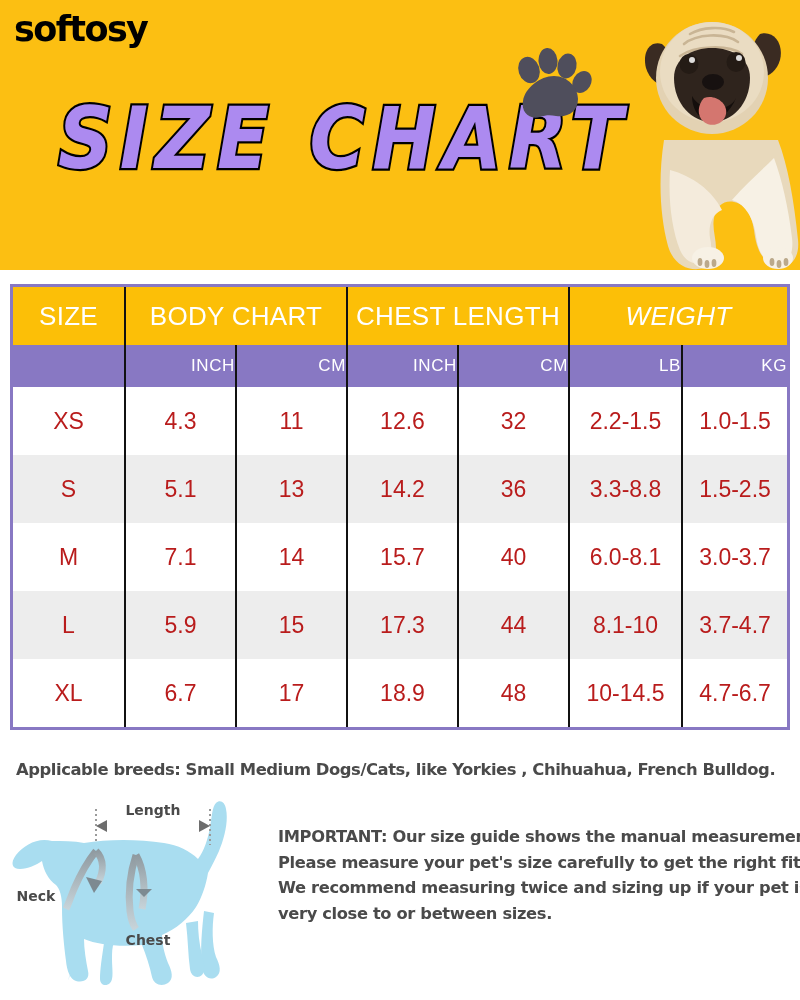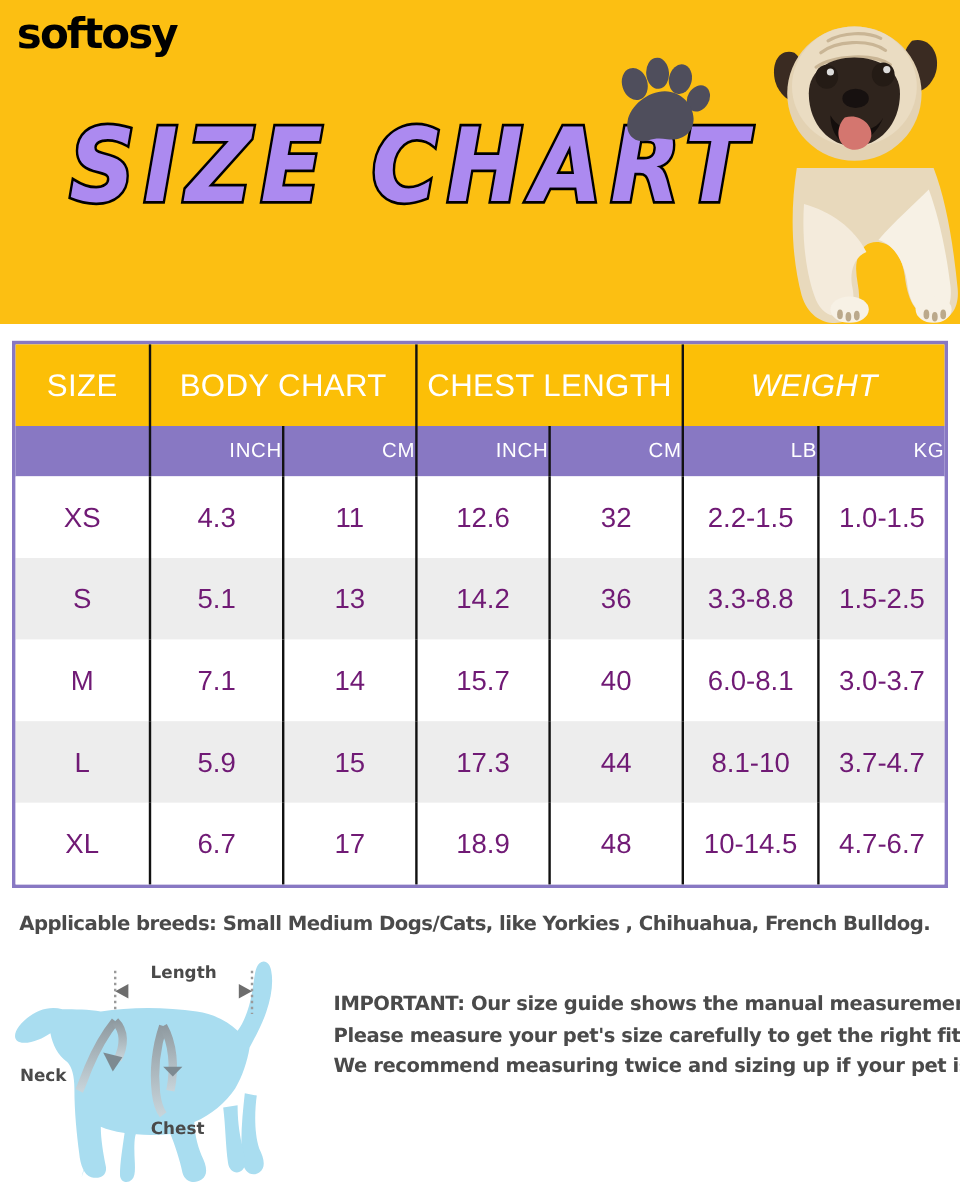--- a/index.html
+++ b/index.html
@@ -99,21 +99,21 @@
   table.size-table col.c-cl-cm  { width: 111px; }
   table.size-table col.c-w-lb   { width: 113px; }
   table.size-table col.c-w-kg   { width: 105px; }
 
   .hdr-gold {
     background: #FCBF07;
     color: #ffffff;
     font-size: 26px;
     font-weight: normal;
     text-align: center;
-    height: 68px;
+    height: 58px;
     letter-spacing: 0.3px;
     border-right: 2px solid #111;
   }
   .hdr-gold:last-child { border-right: none; font-style: italic; }
 
   .hdr-purple {
     background: #8878C3;
     color: #ffffff;
     font-size: 17px;
     font-weight: normal;
@@ -121,21 +121,21 @@
     height: 42px;
     letter-spacing: 0.6px;
     border-right: 2px solid #111;
   }
   .hdr-purple:last-child { border-right: none; }
   .hdr-purple.blank { border-right: 2px solid #111; }
 
   td.cell {
     text-align: center;
     font-size: 23px;
-    color: #701a75;
+    color: #b91c1c;
     height: 68px;
     border-right: 2px solid #111;
     background: #ffffff;
     font-family: "Liberation Sans", sans-serif;
   }
   td.cell:last-child { border-right: none; }
 
   tr.stripe td.cell { background: #EDEDED; }
 
   
@@ -370,15 +370,16 @@
 
     <text x="145" y="22" font-family="DejaVu Sans, sans-serif" font-size="14" font-weight="bold" fill="#4a4a4a" text-anchor="middle">Length</text>
     <text x="28" y="108" font-family="DejaVu Sans, sans-serif" font-size="14" font-weight="bold" fill="#4a4a4a" text-anchor="middle">Neck</text>
     <text x="140" y="152" font-family="DejaVu Sans, sans-serif" font-size="14" font-weight="bold" fill="#4a4a4a" text-anchor="middle">Chest</text>
   </svg>
 
   <div class="important-block">
     <p>IMPORTANT: Our size guide shows the manual measurement,</p>
     <p>Please measure your pet's size carefully to get the right fit.</p>
     <p>We recommend measuring twice and sizing up if your pet is</p>
+    <p>very close to or between sizes.</p>
   </div>
 
 </div>
 
 </body></html>

